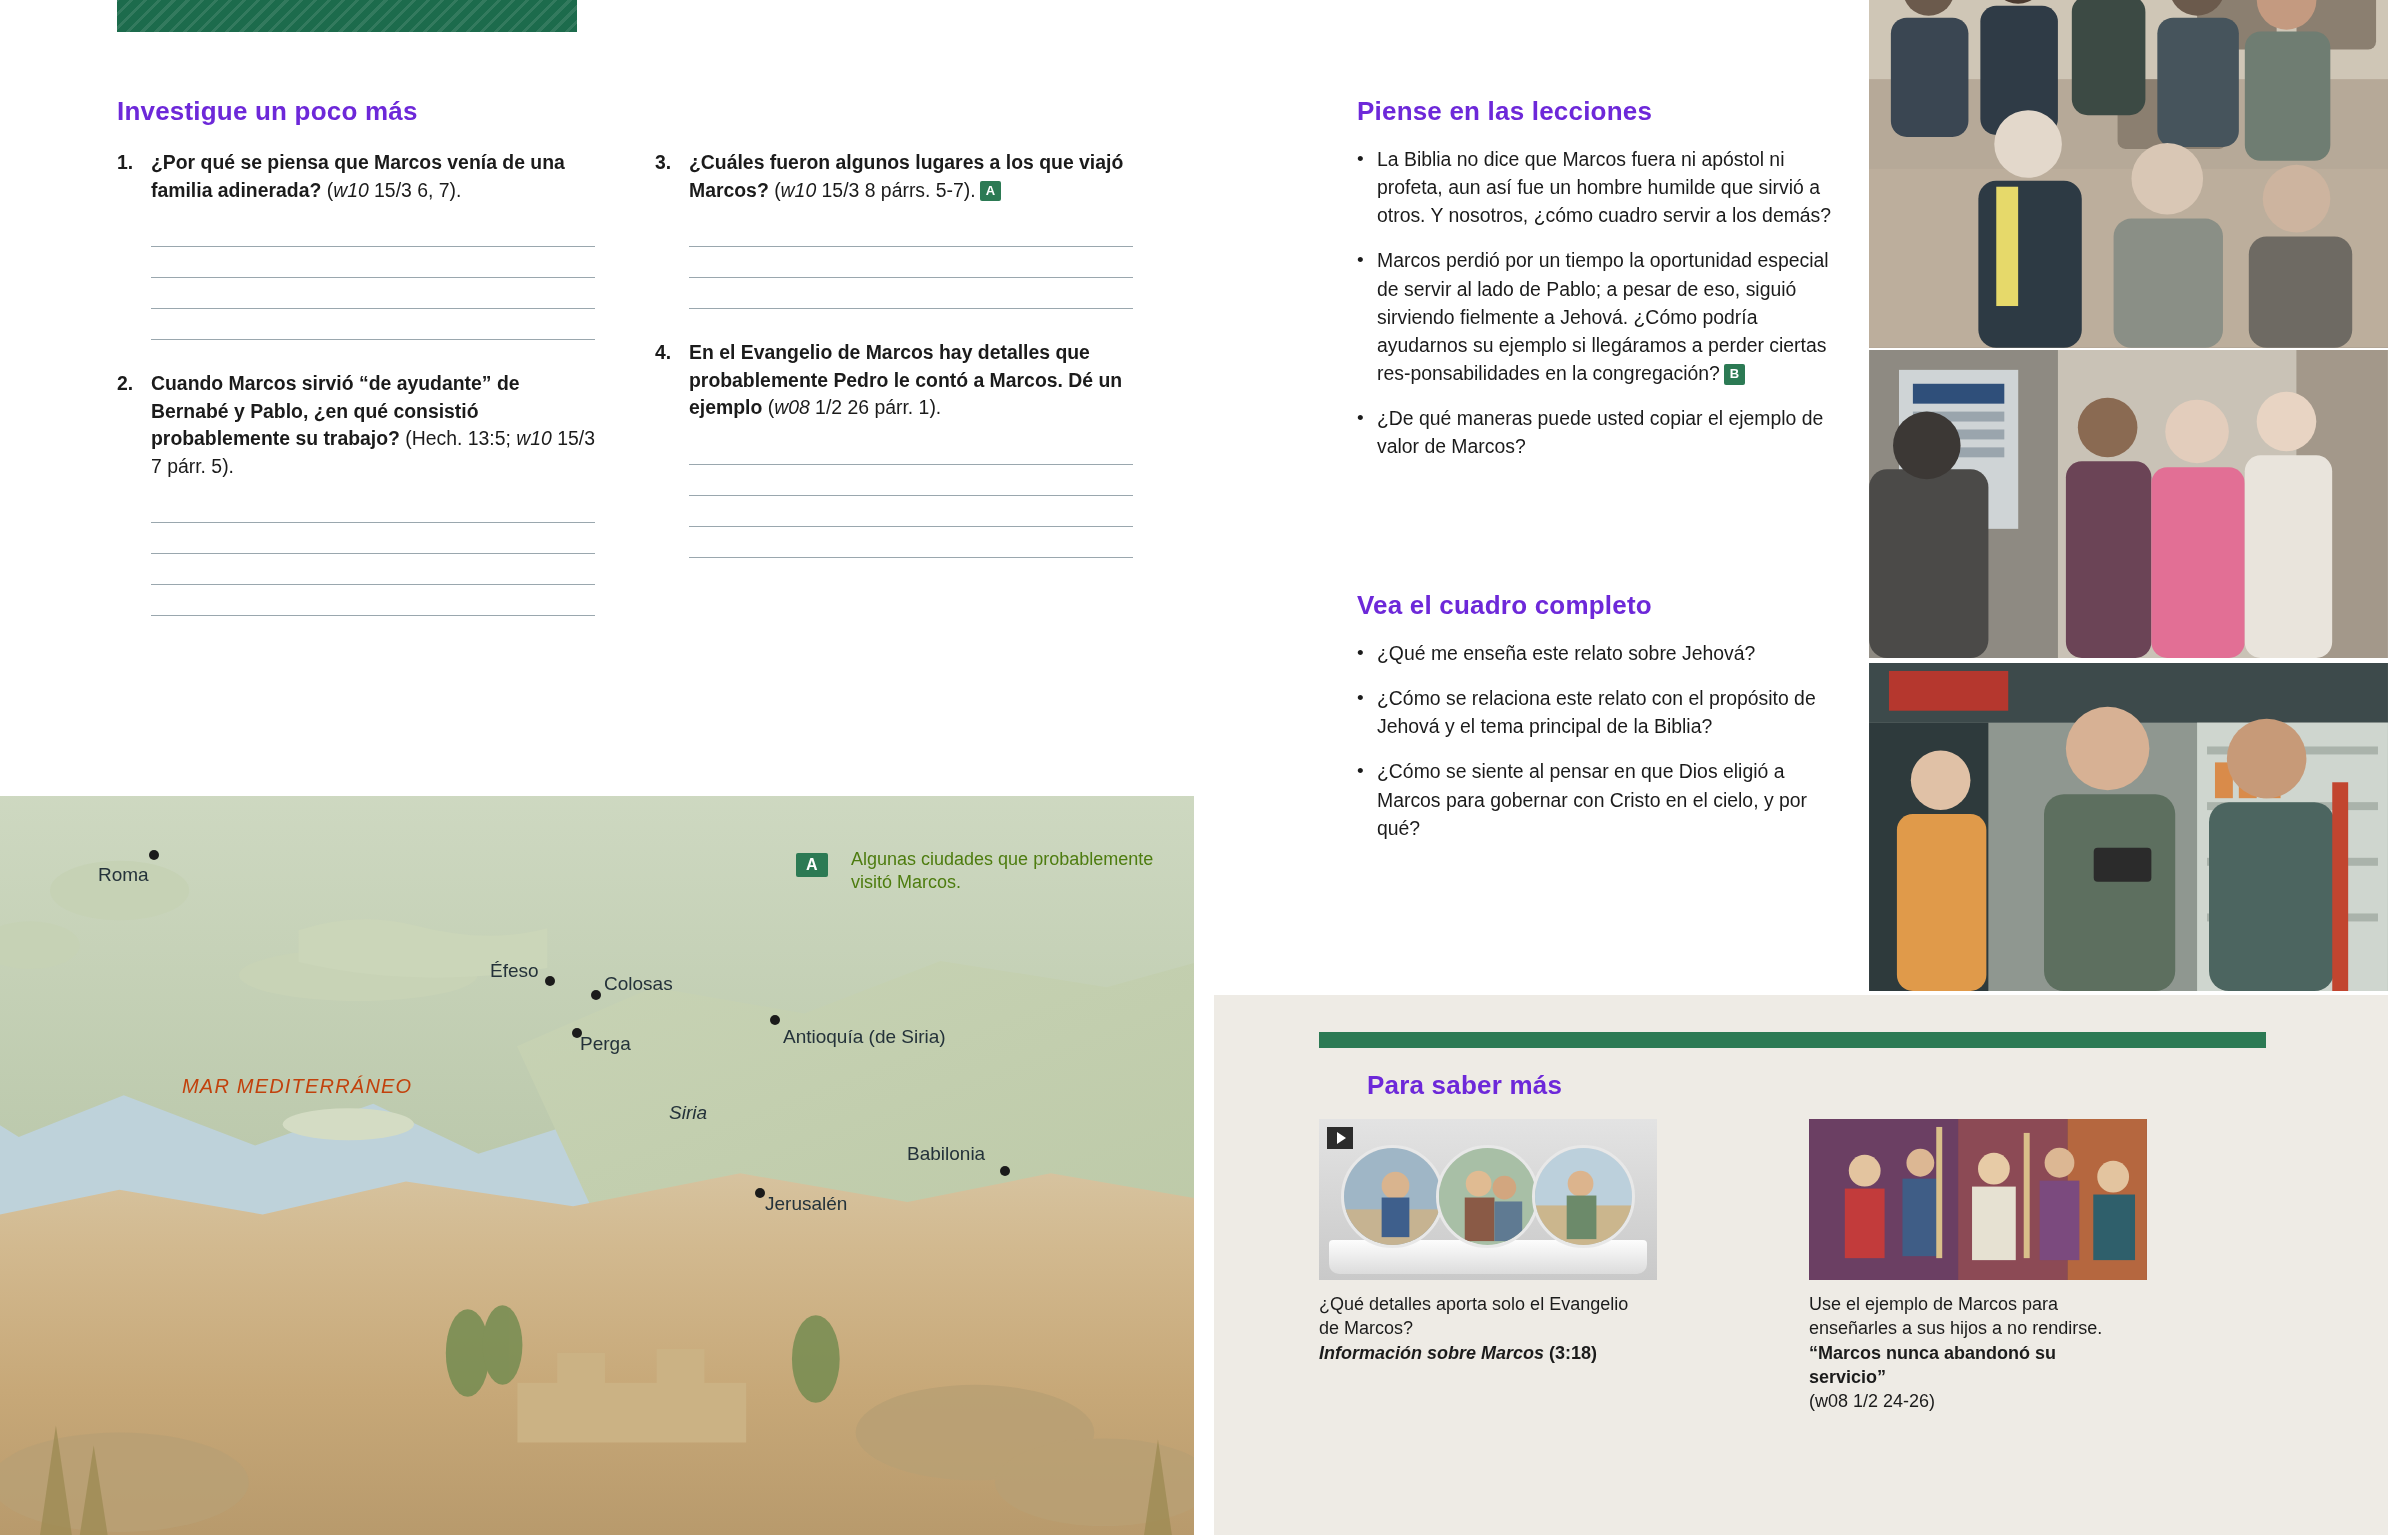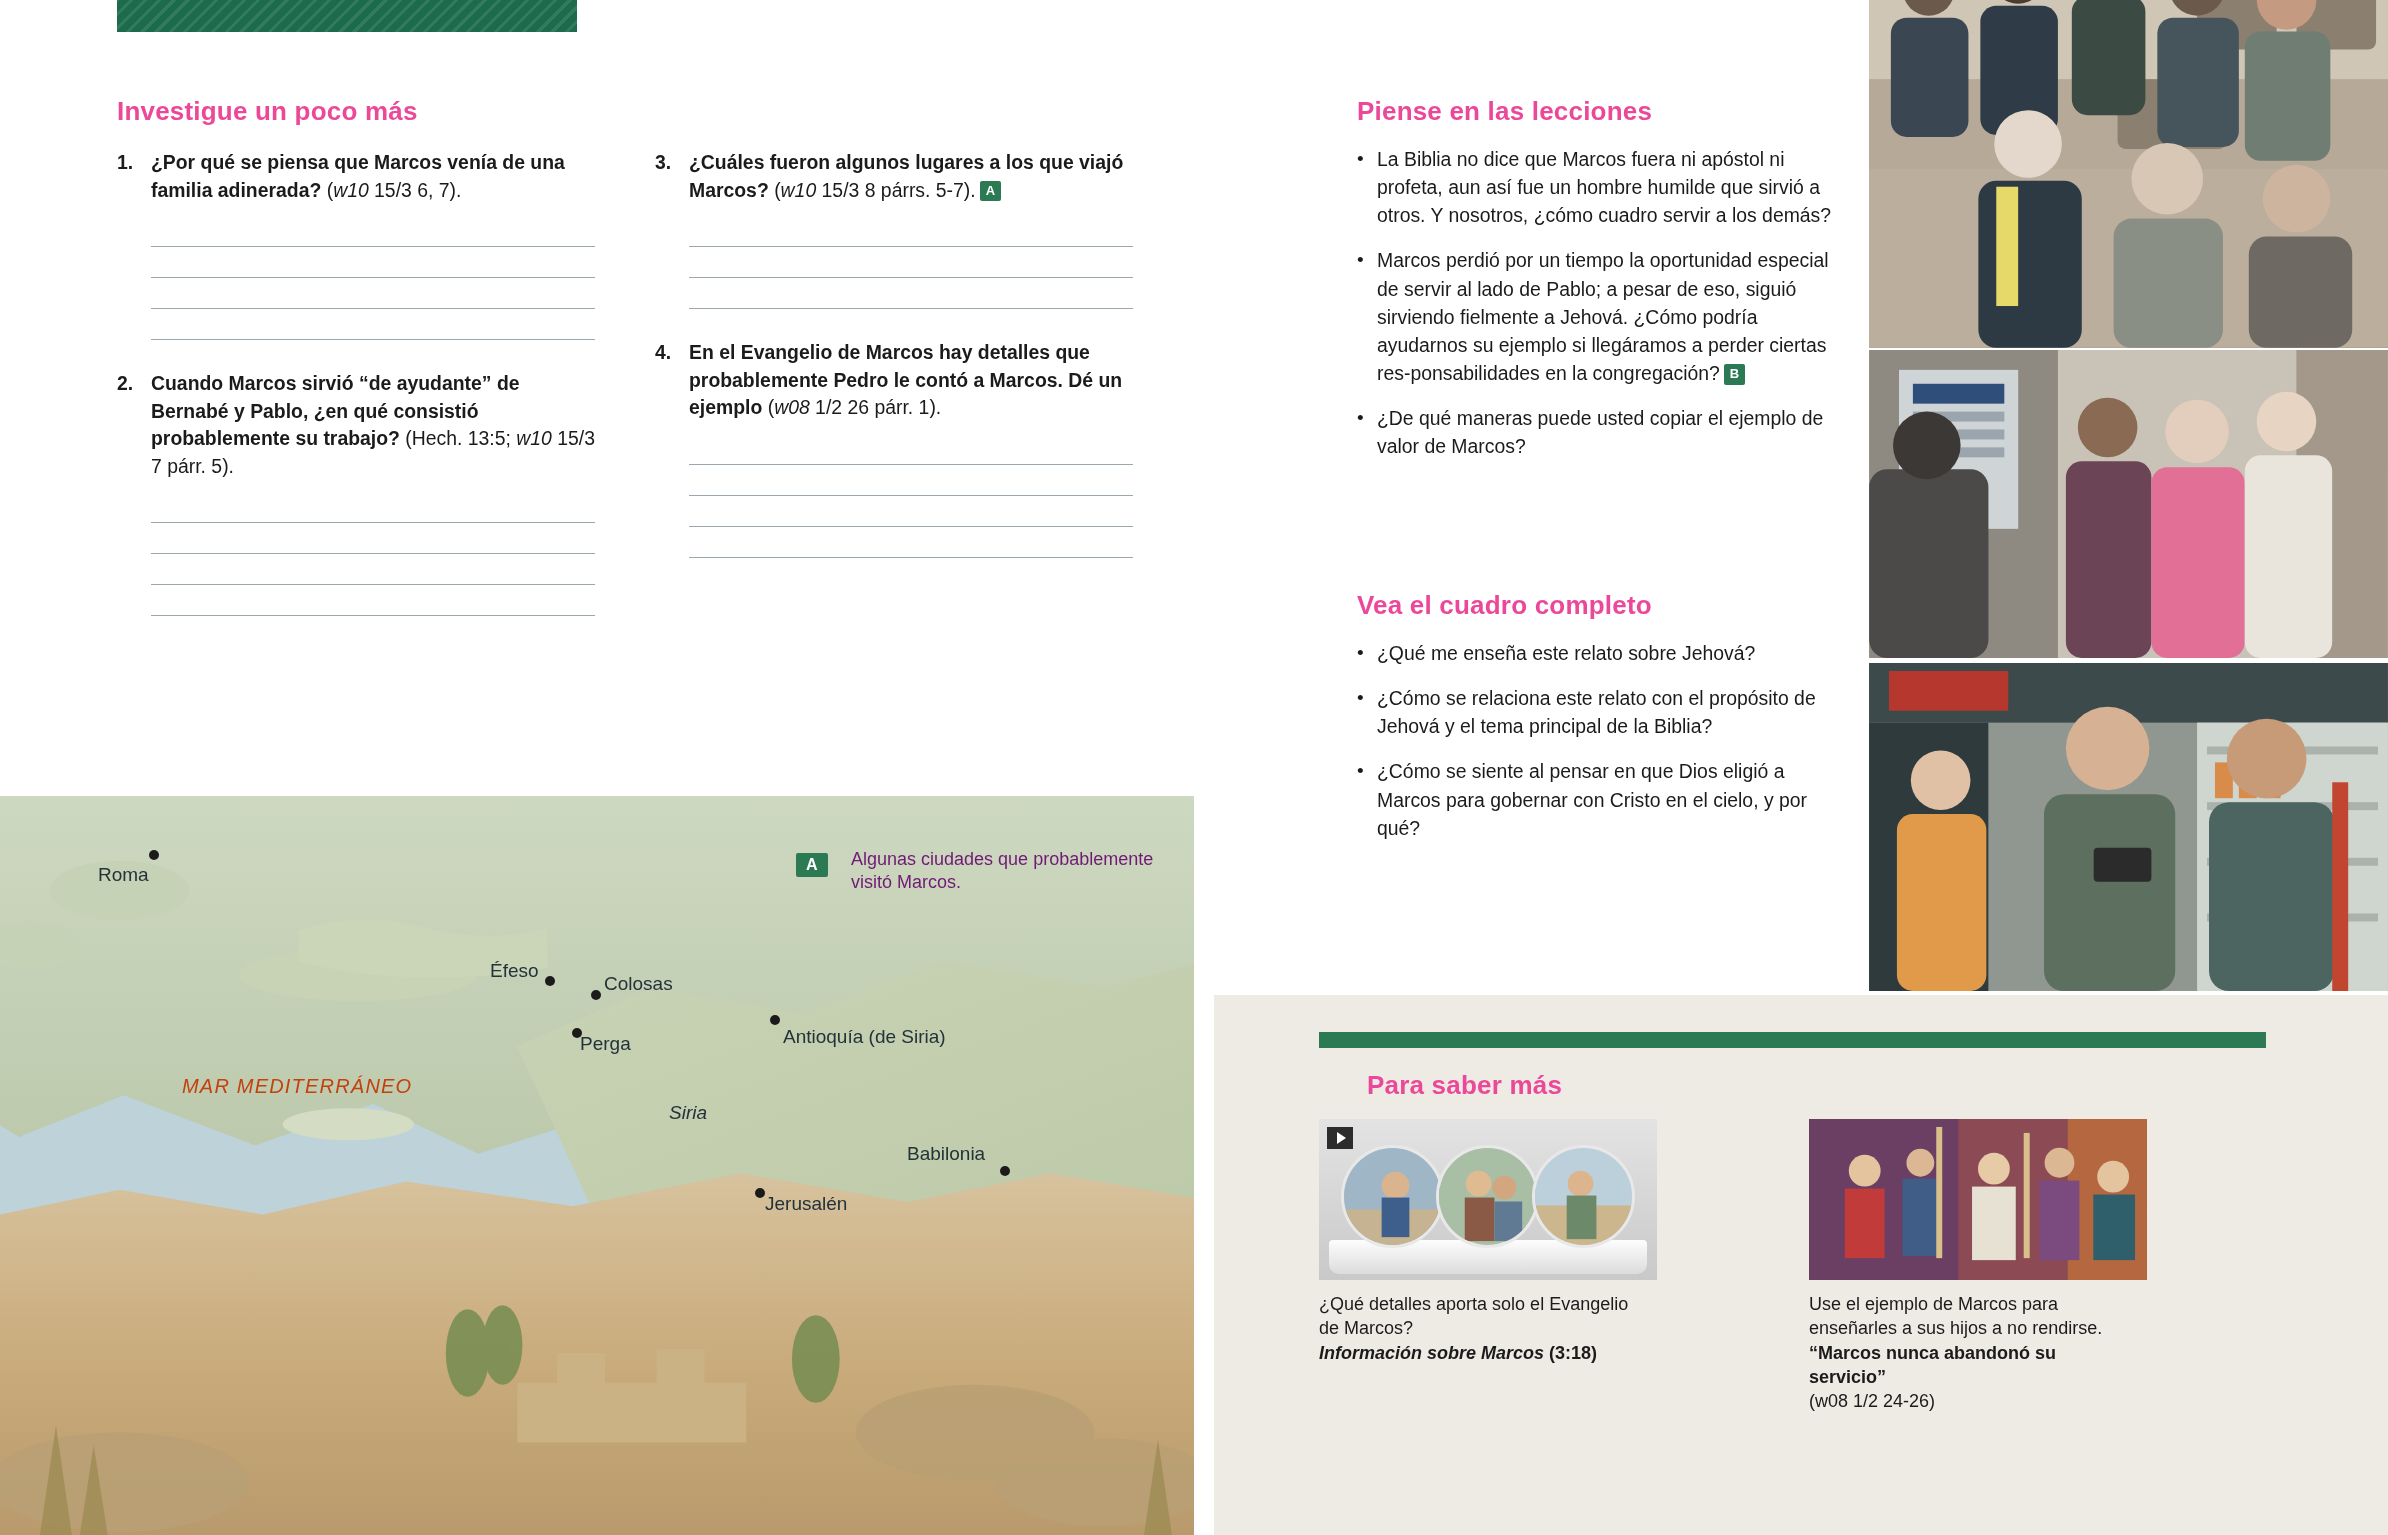--- a/index.html
+++ b/index.html
@@ -14,21 +14,21 @@
 
   
   .top-band {
     position: absolute; left: 117px; top: -30px; width: 460px; height: 62px;
     background: #1c6b4c;
     background-image: repeating-linear-gradient(135deg, rgba(255,255,255,.10) 0 3px, rgba(255,255,255,0) 3px 10px);
   }
 
   
   .h-green {
-    color: #ec4899;
+    color: #6d28d9;
     font-weight: bold;
     font-size: 26px;
     letter-spacing: 0.2px;
   }
 
   
   #investigate-section { position: absolute; left: 117px; top: 96px; width: 1124px; }
   #investigate-title { margin-bottom: 22px; }
 
   .q-grid { display: flex; gap: 60px; }
@@ -93,21 +93,21 @@
     position: absolute; left: 0; top: 328px; width: 1194px; height: 411px;
     background: linear-gradient(180deg,#d9c9a9 0%,#d2b98f 30%,#c7a878 65%,#b89a6c 100%);
     clip-path: polygon(0% 22%, 10% 16%, 22% 22%, 34% 14%, 48% 20%, 62% 12%, 76% 19%, 88% 12%, 100% 18%, 100% 100%, 0% 100%);
   }
   .map-label { position: absolute; font-size: 19px; color: #24323a; }
   .map-label.sea { font-style: italic; letter-spacing: 1.2px; font-size: 20px; color: #c2410c; }
   .map-label.isl { font-style: italic; }
   .map-dot { position: absolute; width: 10px; height: 10px; background: #1b1b1b; border-radius: 50%; }
   .legend-box {
     position: absolute; left: 796px; top: 848px; width: 328px;
-    font-size: 18px; color: #701a75; line-height: 1.3;
+    font-size: 18px; color: #4d7c0f; line-height: 1.3;
   }
   .legend-marker {
     position: absolute; left: 796px; top: 853px;
     background: #2c7a54; color: #fff; font-size: 16px; font-weight: bold;
     padding: 3px 10px; border-radius: 2px;
   }
 
   
   #learnmore-section {
     position: absolute; left: 1214px; top: 995px; width: 1174px; height: 540px;

